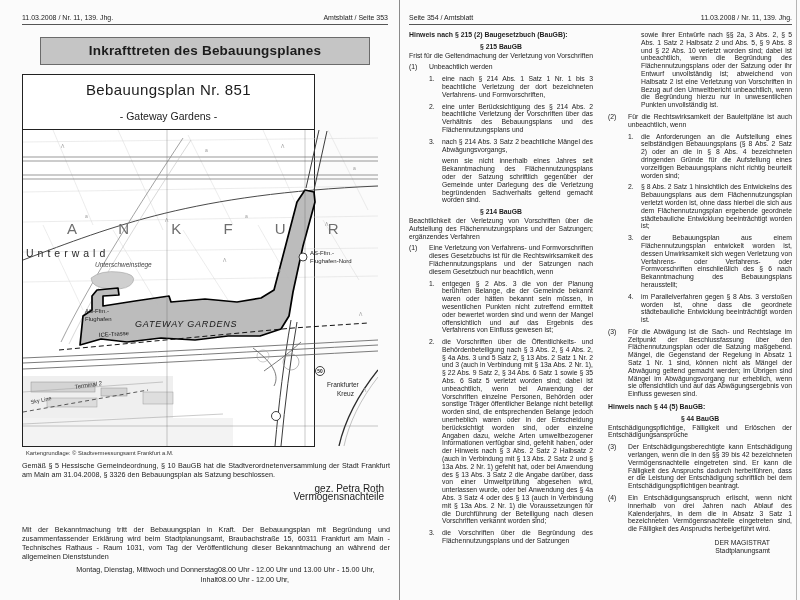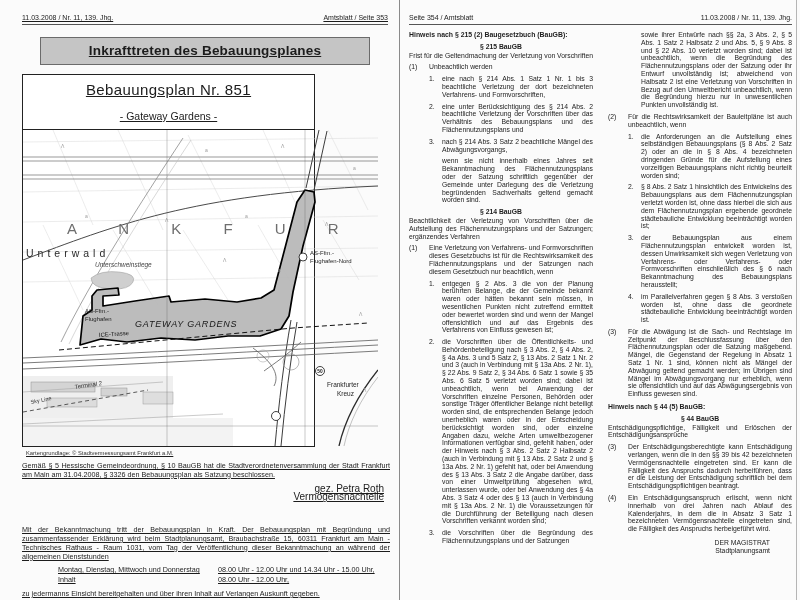--- a/index.html
+++ b/index.html
@@ -1,19 +1,19 @@
 <!DOCTYPE html>
 <html lang="de"><head>
 <meta charset="utf-8">
 <style>
   * { margin:0; padding:0; box-sizing:border-box; }
   html,body { width:800px; height:600px; background:#fbfbfb; overflow:hidden;
     font-family:"Liberation Sans", sans-serif; color:#1c1c1c; }
   .page { position:absolute; top:0; height:600px; overflow:hidden; }
-  #pageL { left:0; width:400px; padding:14px 12px 0 22px;text-decoration:underline; }
+  #pageL { left:0; width:400px; padding:14px 12px 0 22px; }
   #pageR { left:400px; width:400px; padding:14px 8px 0 9px; }
   .divider { position:absolute; left:399px; top:0; width:1px; height:600px; background:#8a8a8a; }
   .edge { position:absolute; left:796px; top:0; width:1px; height:600px; background:#b5b5b5; }
 
   .hdr { display:flex; justify-content:space-between; font-size:7px; color:#222;
     padding-bottom:3px; border-bottom:1px solid #555; }
 
   .titlebox { margin:12px auto 0; width:330px; background:#c5c5c5; border:1px solid #6b6b6b;
     text-align:center; font-weight:bold; font-size:13.5px; padding:5px 0 6px; letter-spacing:.2px; }
 
@@ -22,21 +22,21 @@
   .maptitle .t1 { font-size:15px; letter-spacing:.4px; }
   .maptitle .t2 { font-size:10.5px; margin-top:12px; }
   .mapsvg { display:block; width:355px; height:316px; }
 
   .caption { font-size:5.8px; color:#333; margin:3px 0 0 4px; }
 
   .body-par { font-size:7.2px; line-height:8.8px; text-align:justify; margin-top:6px; width:368px; }
   .sig { text-align:right; font-size:10px; line-height:8.8px; margin:5px 4px 0 0; }
   .sched { display:flex; font-size:7.2px; line-height:8.8px; margin:1px 0 0 36px; }
   .sched .days { width:160px; }
-  .sched-wrap { margin-top:5px; }
+  .sched-wrap { margin-top:5px;text-align:right; }
 
   .colwrap { display:flex; gap:15px; margin-top:6px; }
   .col { width:184px; font-size:6.8px; line-height:7.8px; text-align:justify; }
   .col .bold-head { font-weight:bold; font-size:6.9px; text-align:left; }
   .col .center-head { font-weight:bold; text-align:center; margin-top:4px; }
   .col .sub { margin-top:1px; }
   .item { display:flex; margin-top:4px; }
   .item .n { flex:none; width:20px; }
   .subitem { display:flex; margin-top:4px; margin-left:20px; }
   .subitem .n { flex:none; width:13px; }
@@ -166,29 +166,28 @@
   <div class="sig">
     <div>gez. Petra Roth</div>
     <div>Vermögensnachteile</div>
   </div>
 
   <p class="body-par" style="margin-top:24px">Mit der Bekanntmachung tritt der Bebauungsplan in Kraft. Der Bebauungsplan mit Begründung und zusammenfassender Erklärung wird beim Stadtplanungsamt, Braubachstraße 15, 60311 Frankfurt am Main - Technisches Rathaus - Raum 1031, vom Tag der Veröffentlichung dieser Bekanntmachung an während der allgemeinen Dienststunden</p>
 
   <div class="sched-wrap">
     <div class="sched">
       <span class="days">Montag, Dienstag, Mittwoch und Donnerstag</span>
-      <span class="hours">08.00 Uhr - 12.00 Uhr und 14.34 Uhr - 15.00 Uhr,</span>
+      <span class="hours">08.00 Uhr - 12.00 Uhr und 13.00 Uhr - 15.00 Uhr,</span>
     </div>
     <div class="sched">
       <span class="days">Inhalt</span>
       <span class="hours">08.00 Uhr - 12.00 Uhr,</span>
     </div>
   </div>
 
-  <p class="body-par" style="margin-top:5px">zu jedermanns Einsicht bereitgehalten und über ihren Inhalt auf Verlangen Auskunft gegeben.</p>
 </div>
 
 <div class="page" id="pageR">
   <div class="hdr">
     <span>Seite 354 / Amtsblatt</span>
     <span>11.03.2008 / Nr. 11, 139. Jhg.</span>
   </div>
 
   <div class="colwrap">
 

